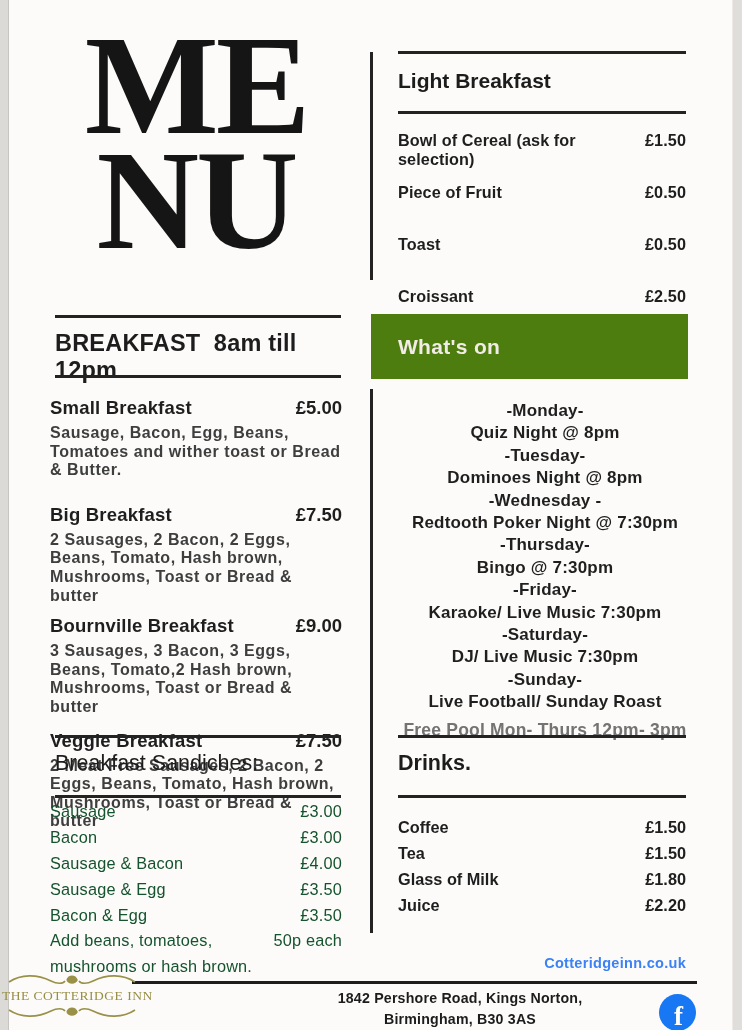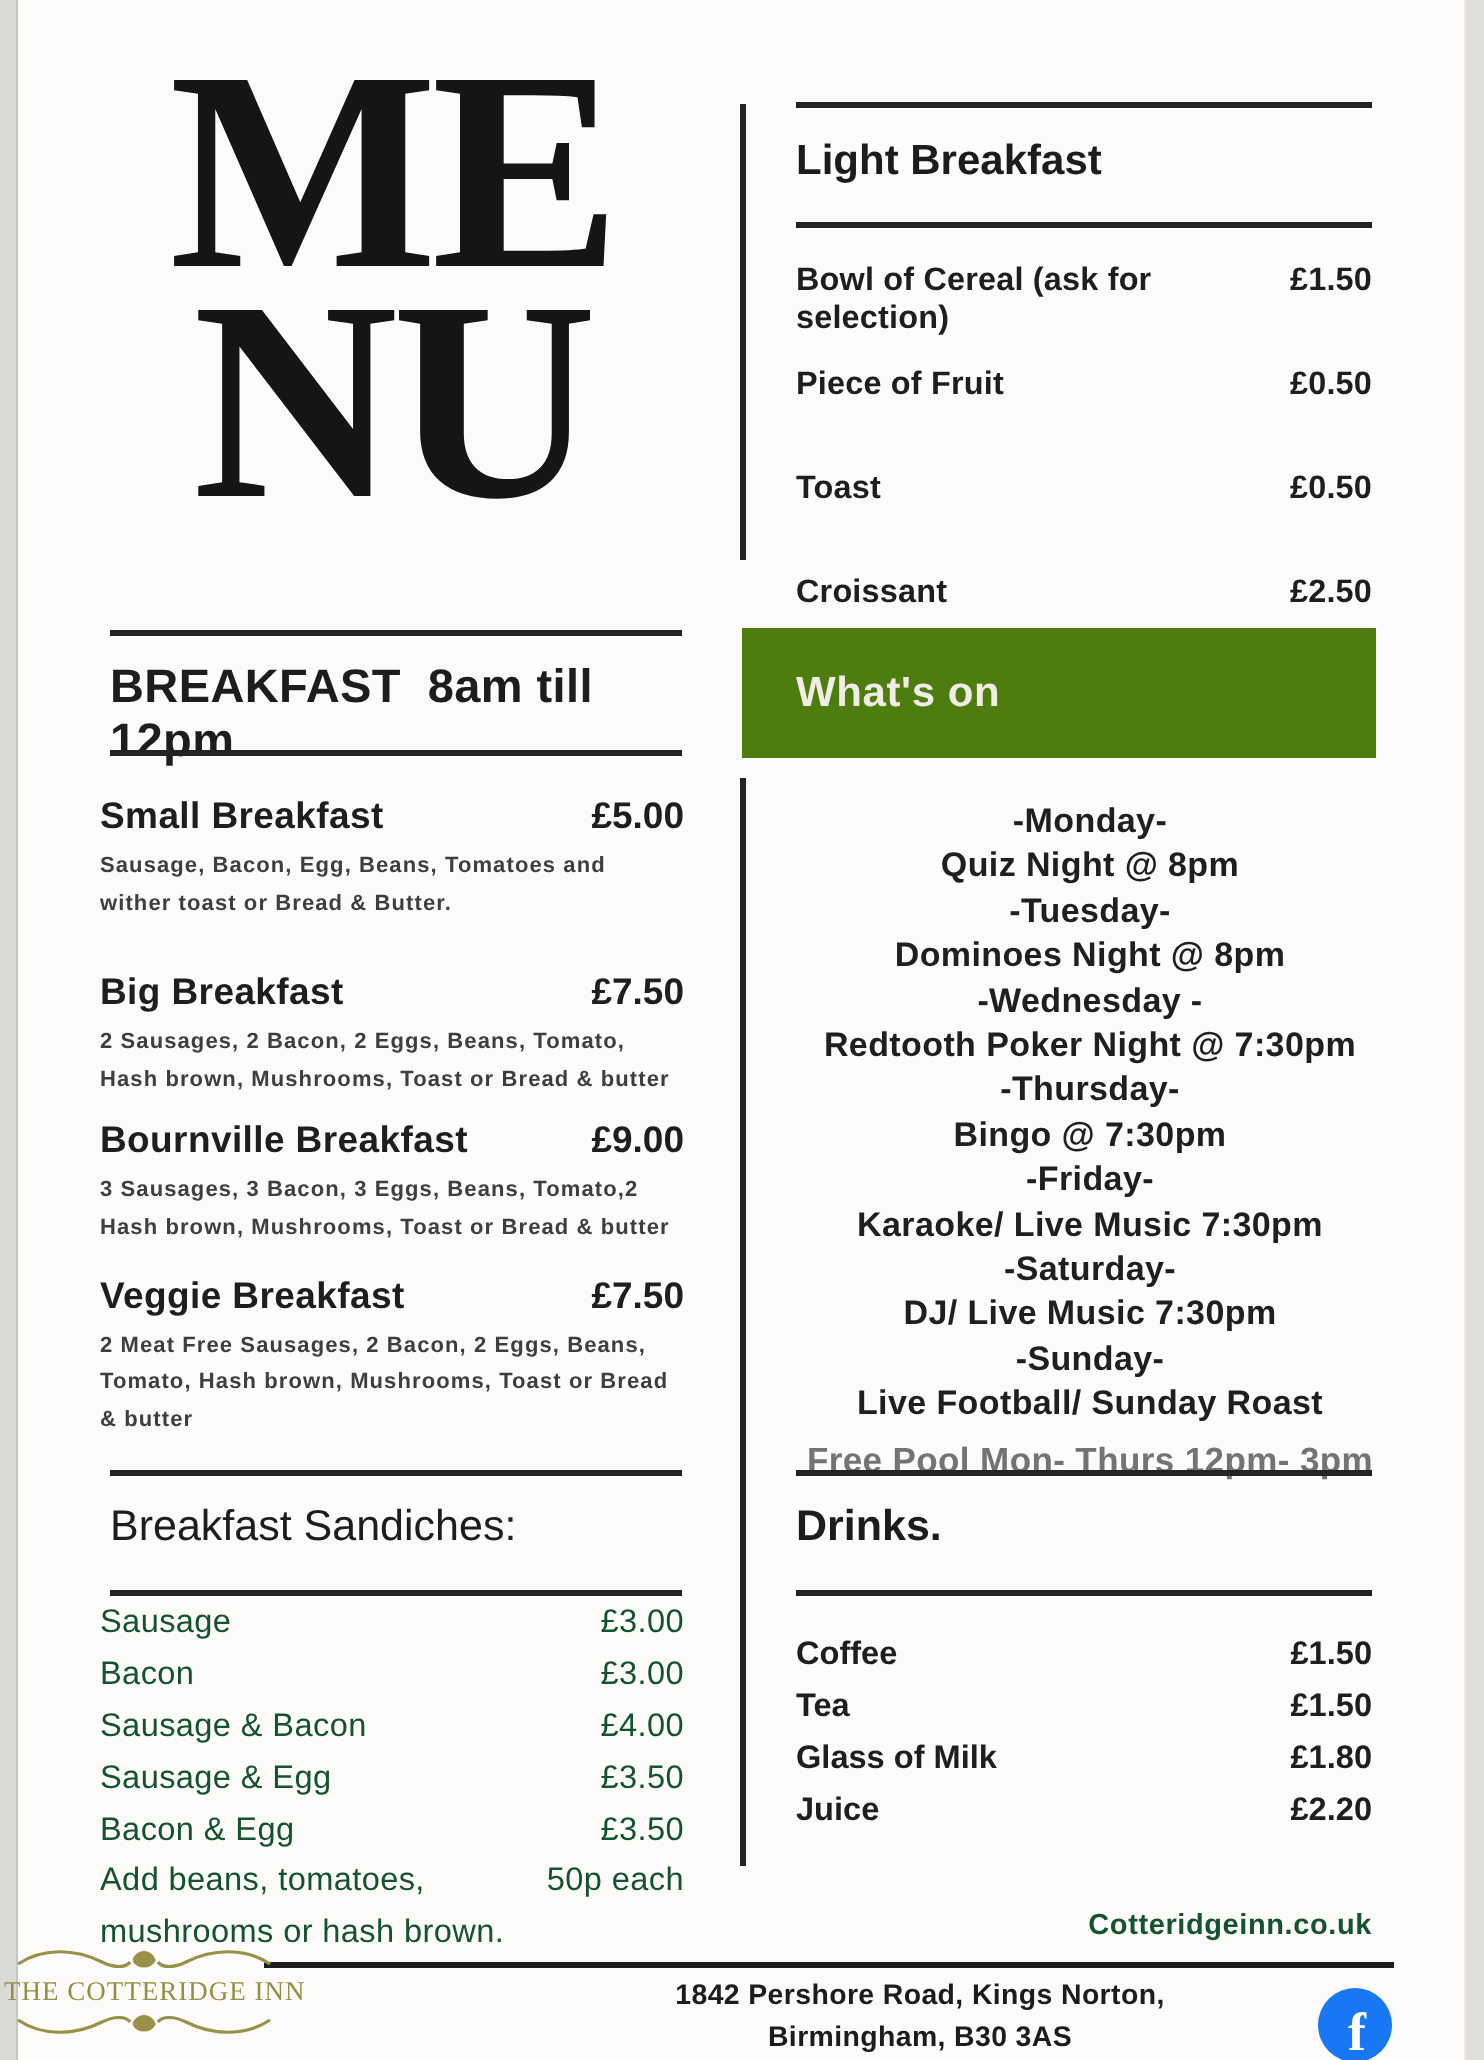--- a/index.html
+++ b/index.html
@@ -23,21 +23,21 @@
     font-size:142px;line-height:115px;letter-spacing:-3px;color:#151515;
   }
   .bk-heading{
     position:absolute;left:55px;top:330px;width:290px;
     font-size:23.5px;font-weight:bold;color:#1d1d1d;white-space:pre-wrap;letter-spacing:0.2px;
   }
   .bk-items{position:absolute;left:50px;top:397px;width:292px;}
   .bk-item .row{display:flex;justify-content:space-between;align-items:baseline;margin-bottom:5px;}
   .bk-item .n{font-size:18.5px;font-weight:bold;color:#1e1e1e;letter-spacing:0.2px;}
   .bk-item .p{font-size:18.5px;font-weight:bold;color:#1e1e1e;}
-  .bk-item .desc{margin:0;font-size:11px;font-weight:bold;color:#3e3e3e;line-height:18.6px;letter-spacing:0.55px;}
+  .bk-item .desc{margin:0;font-size:16px;font-weight:bold;color:#3e3e3e;line-height:18.6px;letter-spacing:0.55px;}
   .bk-item{margin-bottom:24px;}
   .bk-item:nth-child(2){margin-bottom:10px;}
   .bk-item:nth-child(3){margin-bottom:13px;}
 
   .sand-heading{position:absolute;left:55px;top:751px;font-size:21.5px;font-weight:normal;color:#1d1d1d;}
   .sand-items{position:absolute;left:50px;top:802px;width:292px;}
   .sand-items .row{display:flex;justify-content:space-between;align-items:baseline;height:25.9px;}
   .sand-items .n,.sand-items .p{font-size:16.3px;font-weight:normal;color:#14532d;letter-spacing:0.2px;}
 
   
@@ -51,21 +51,21 @@
 
   .events{position:absolute;left:384px;top:400px;width:322px;text-align:center;}
   .events .ln{font-size:17px;font-weight:bold;color:#1f1f1f;line-height:22.4px;letter-spacing:0.2px;}
   .events .free{margin-top:6px;font-size:17.5px;font-weight:bold;color:#737373;letter-spacing:0.2px;}
 
   .dr-heading{position:absolute;left:398px;top:751px;font-size:21.5px;font-weight:bold;color:#1c1c1c;}
   .dr-items{position:absolute;left:398px;top:818px;width:288px;}
   .dr-items .row{display:flex;justify-content:space-between;align-items:baseline;height:26px;}
   .dr-items .n,.dr-items .p{font-size:16.3px;font-weight:bold;color:#1e1e1e;}
 
-  .website{position:absolute;left:398px;top:955px;width:288px;text-align:right;font-size:14.5px;font-weight:bold;color:#14532d;letter-spacing:0.3px;}
+  .website{position:absolute;left:398px;top:955px;width:288px;text-align:right;font-size:14.5px;font-weight:bold;color:#3b82f6;letter-spacing:0.3px;}
 
   
   .bottom-rule{position:absolute;left:132px;top:981px;width:565px;height:3px;background:#1d1d1d;}
   .logo{position:absolute;left:2px;top:972px;width:140px;text-align:center;color:#9a9149;}
   .logo .flourish{display:block;margin:0 auto;}
   .logo .lt{font-family:"Liberation Serif","DejaVu Serif",serif;font-size:13.5px;letter-spacing:0.5px;color:#978e45;white-space:nowrap;}
   .address{position:absolute;left:285px;top:988px;width:350px;text-align:center;font-size:14.2px;font-weight:bold;color:#1c1c1c;line-height:20.5px;letter-spacing:0.2px;}
   .fb{position:absolute;left:659px;top:994px;width:37px;height:37px;border-radius:50%;background:#1877f2;display:flex;align-items:flex-end;justify-content:center;overflow:hidden;}
   .fb span{color:#fff;font-size:27px;font-weight:bold;font-family:"Liberation Serif",serif;line-height:30px;transform:translateX(1px);}
 </style>

